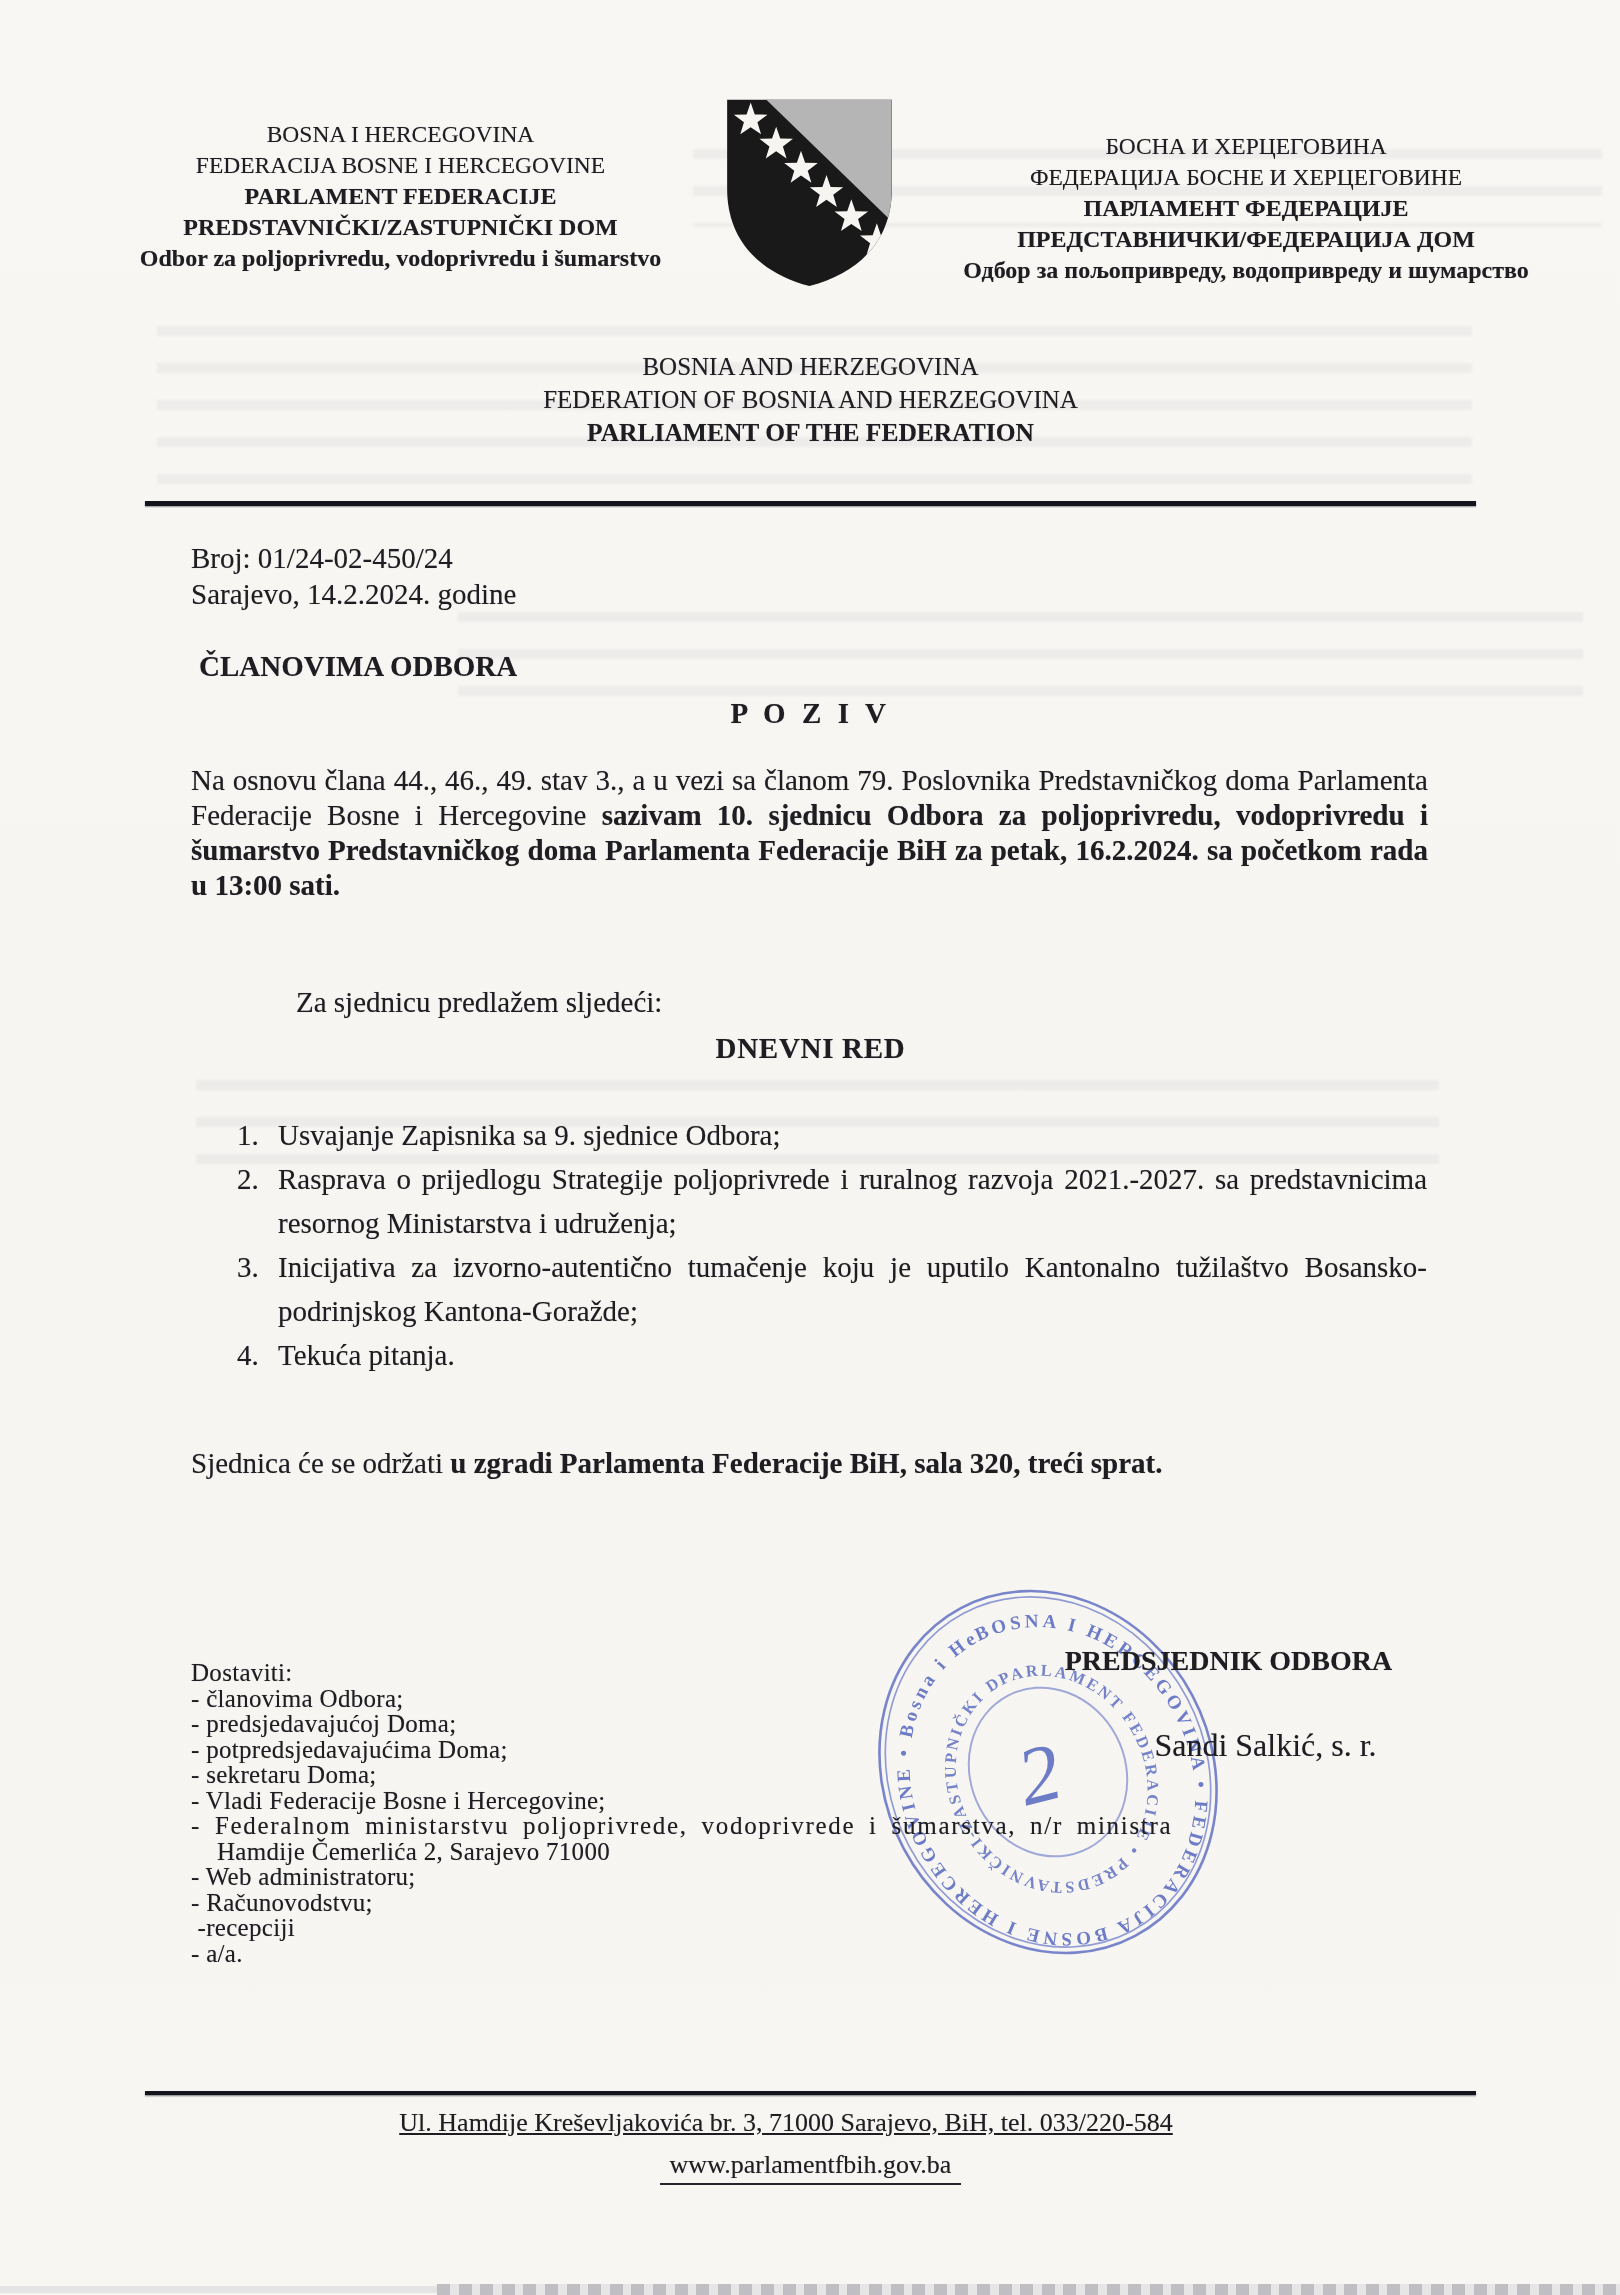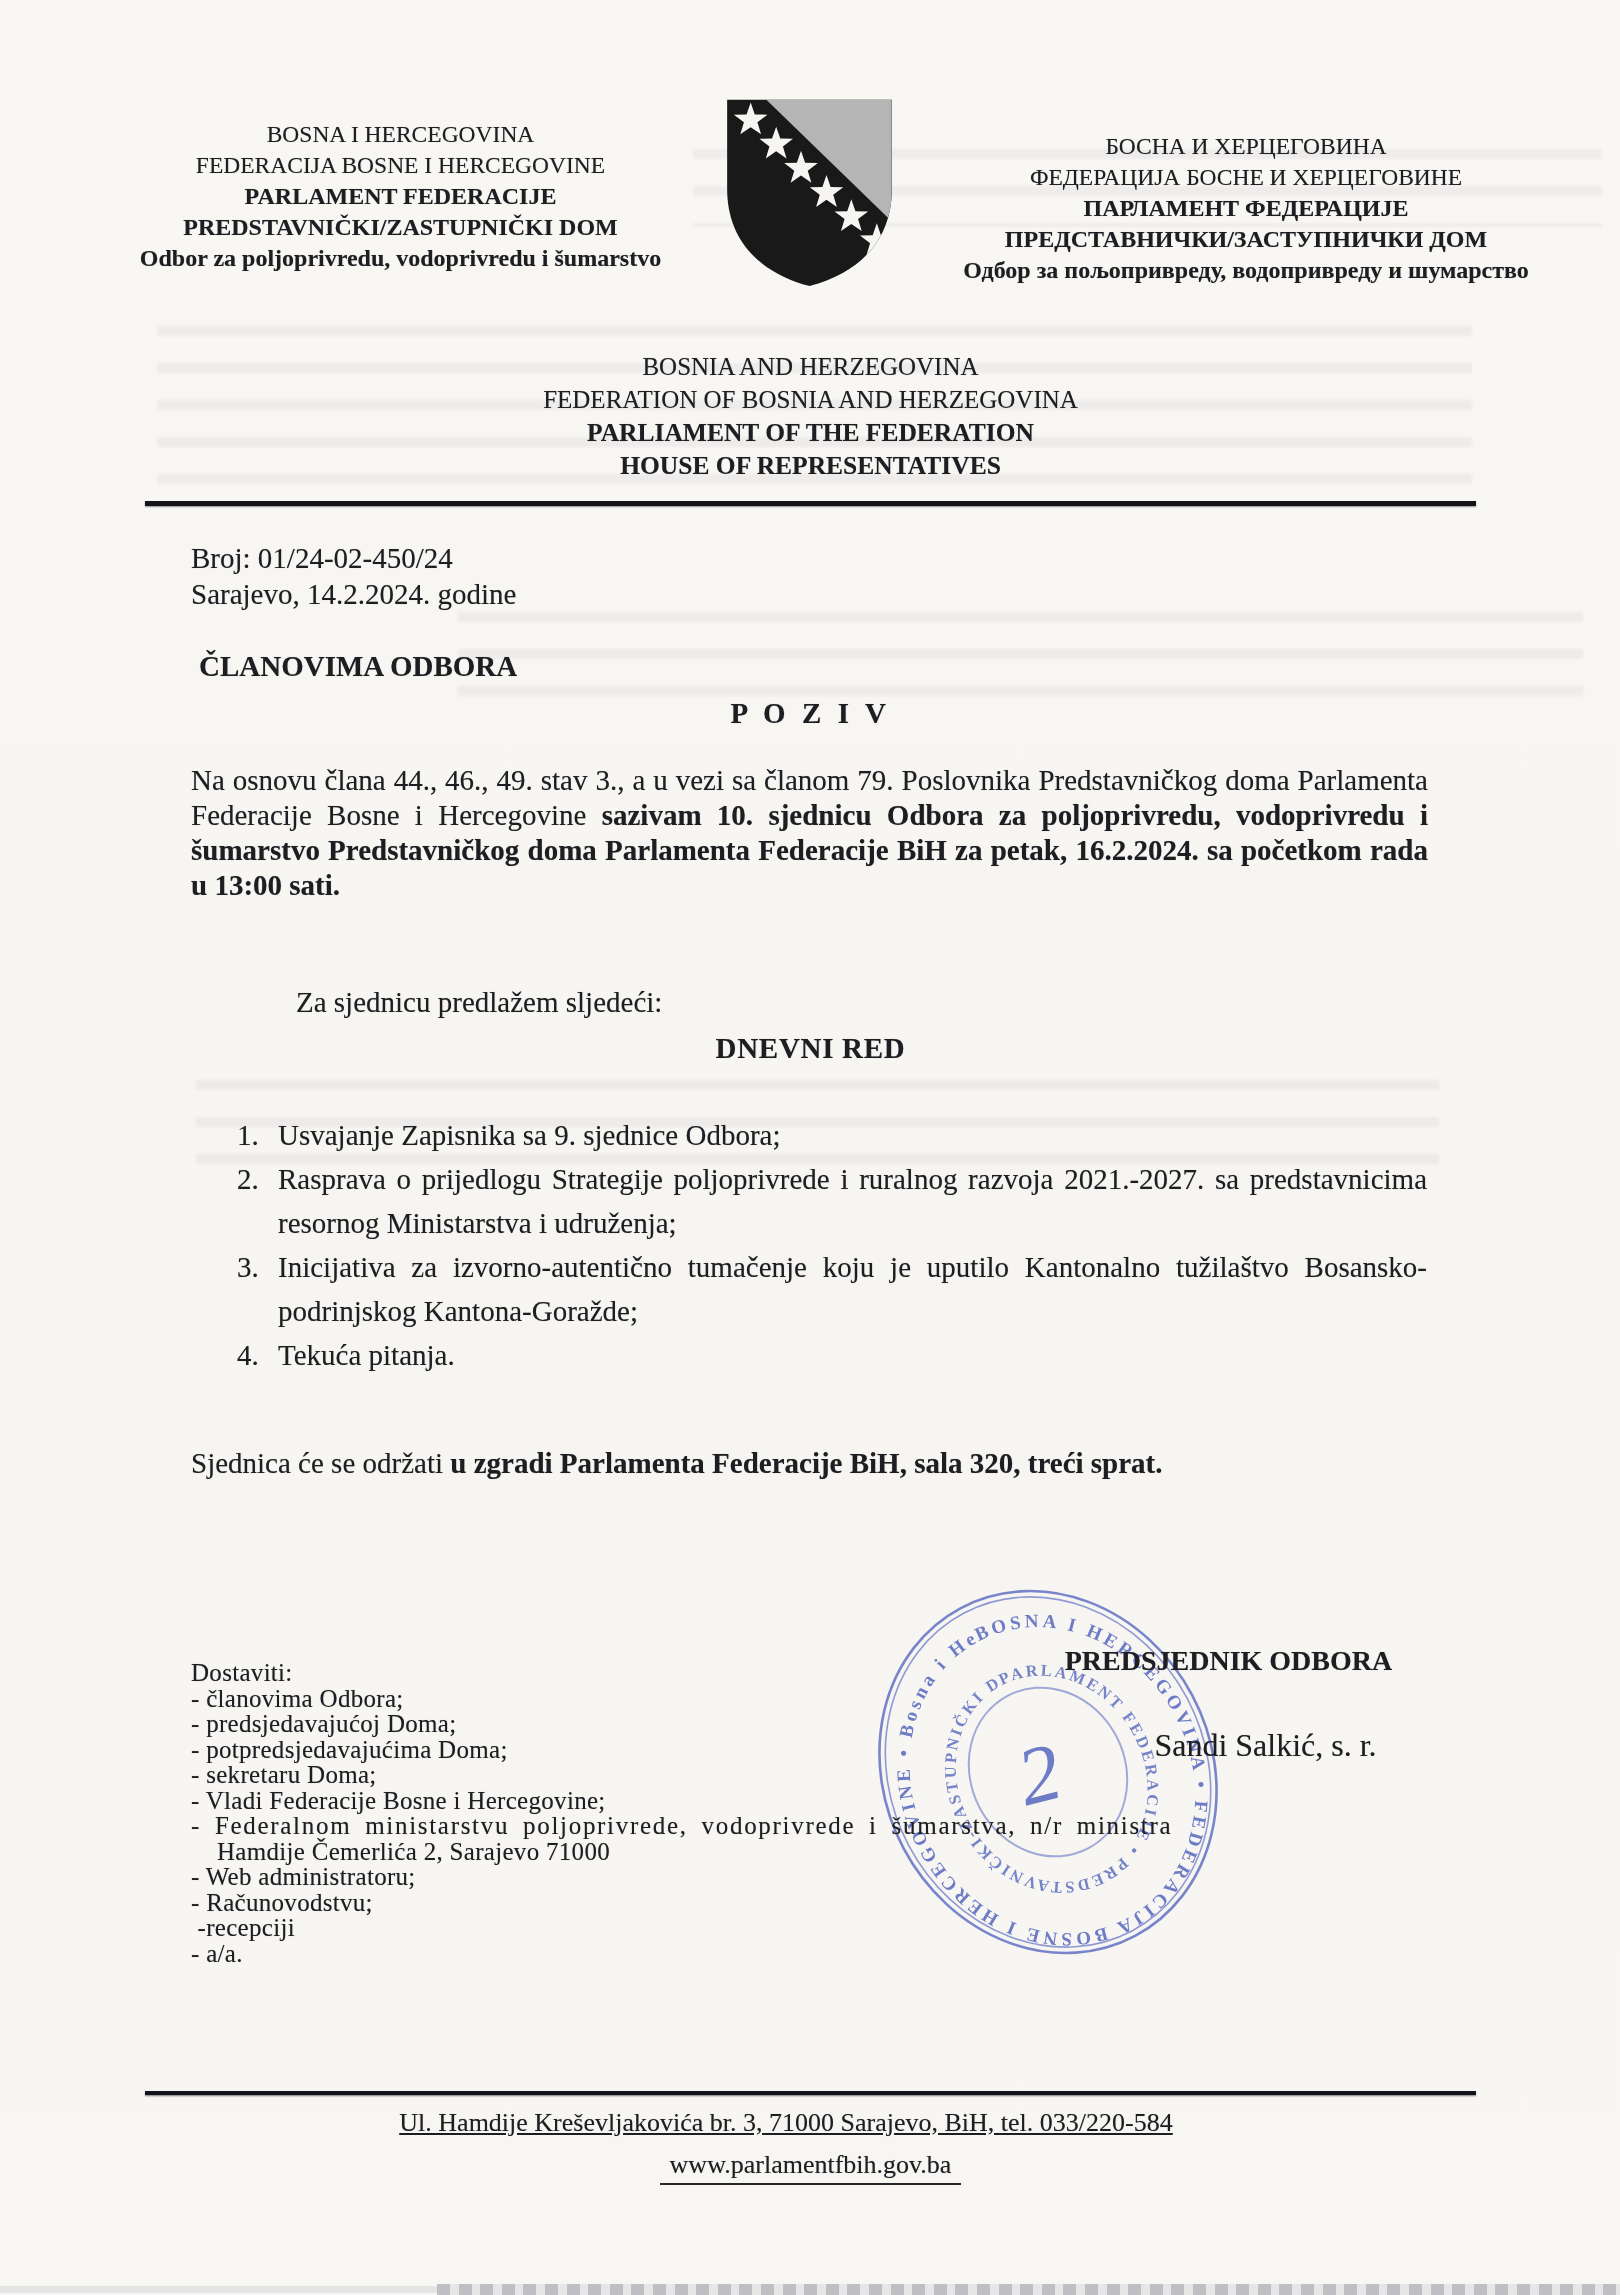--- a/index.html
+++ b/index.html
@@ -108,29 +108,28 @@
           <use href="#star" transform="translate(271,262)"></use>
         </g>
       </g>
     </svg>
   </div>
 
   <div class="abs ctr hdr-block soft" id="header-right">
     <div>БОСНА И ХЕРЦЕГОВИНА</div>
     <div>ФЕДЕРАЦИЈА БОСНЕ И ХЕРЦЕГОВИНЕ</div>
     <div class="b">ПАРЛАМЕНТ ФЕДЕРАЦИЈЕ</div>
-    <div class="b">ПРЕДСТАВНИЧКИ/ЗАСТУПНИЧКИ ДОМ</div>
+    <div class="b">ПРЕДСТАВНИЧКИ/ФЕДЕРАЦИЈА ДОМ</div>
     <div class="b">Одбор за пољопривреду, водопривреду и шумарство</div>
   </div>
 
   <div class="abs ctr soft" id="english-header">
     <div>BOSNIA AND HERZEGOVINA</div>
     <div>FEDERATION OF BOSNIA AND HERZEGOVINA</div>
     <div class="b">PARLIAMENT OF THE FEDERATION</div>
-    <div class="b">HOUSE OF REPRESENTATIVES</div>
   </div>
 
   <div class="abs rule" id="header-rule"></div>
 
   <div class="abs soft" id="doc-number">Broj: 01/24-02-450/24</div>
   <div class="abs soft" id="place-date">Sarajevo, 14.2.2024. godine</div>
 
   <div class="abs soft" id="recipient">ČLANOVIMA ODBORA</div>
   <div class="abs ctr soft" id="doc-title">P O Z I V</div>
 

